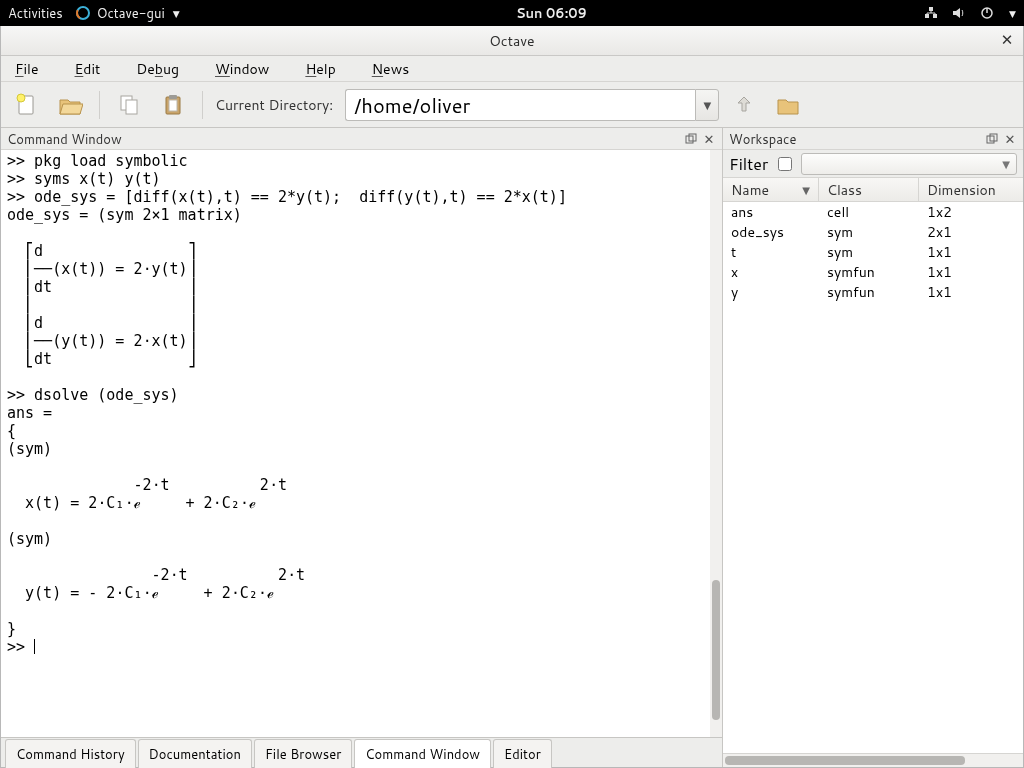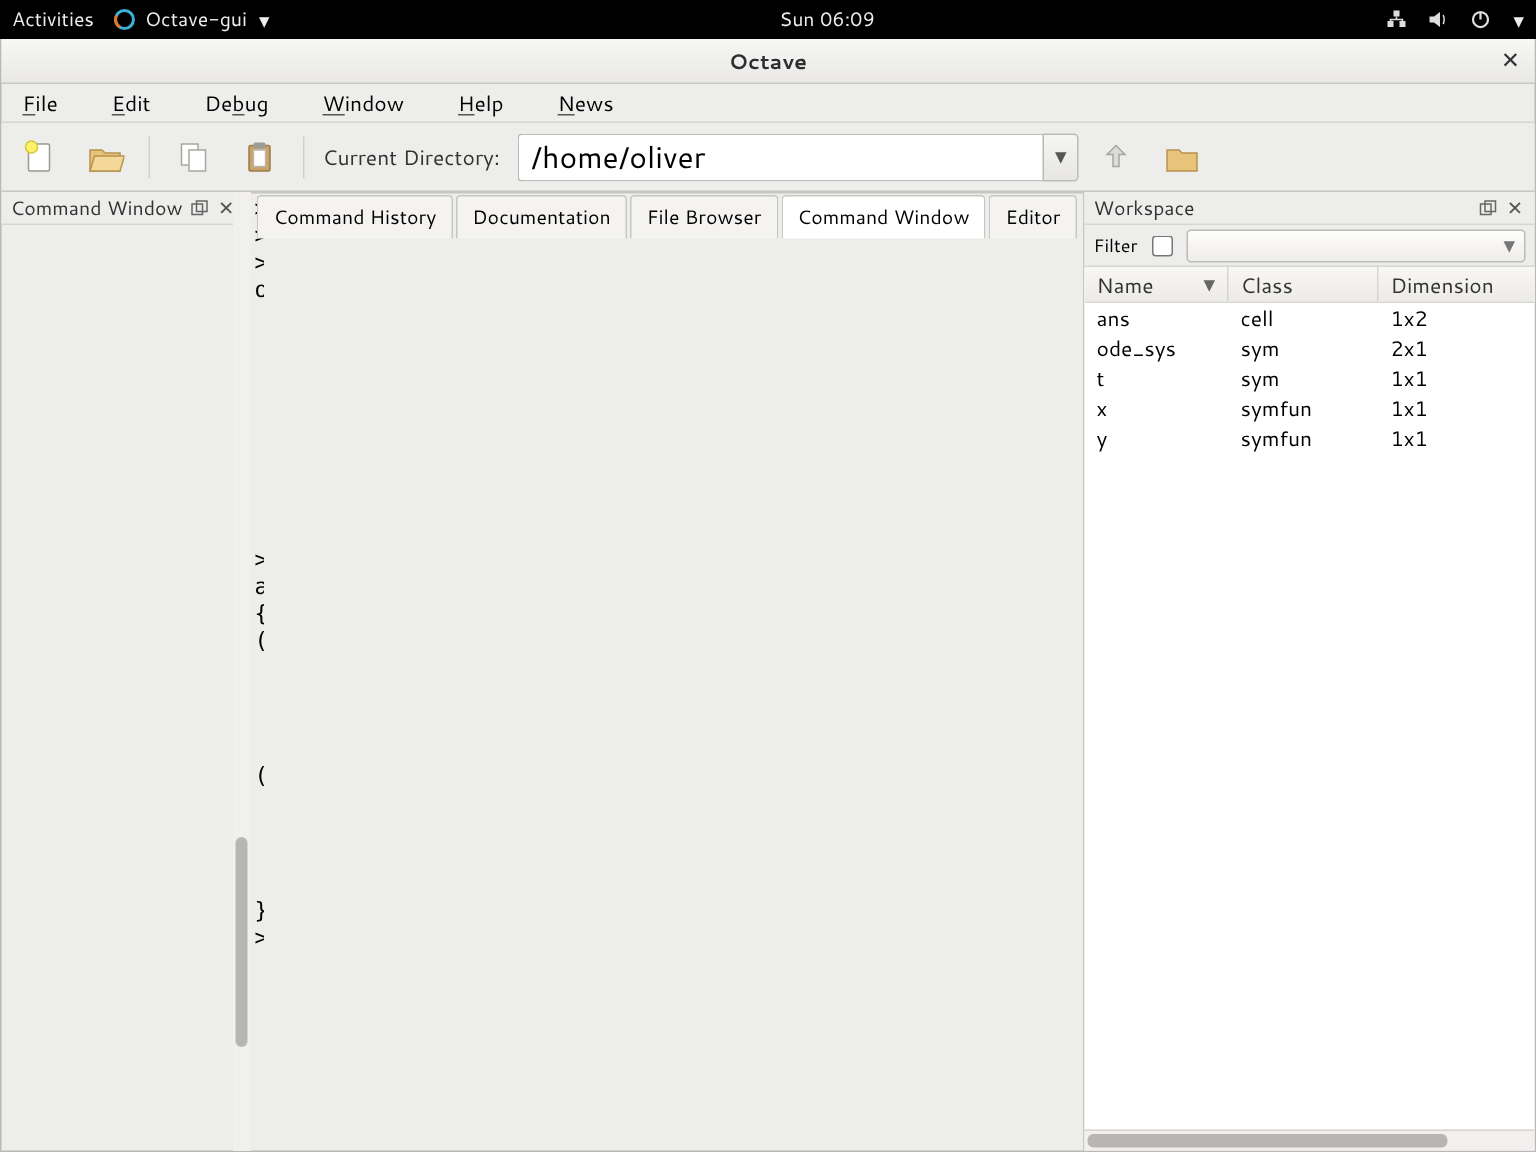--- a/index.html
+++ b/index.html
@@ -1,59 +1,59 @@
 <!DOCTYPE html>
 <html><head>
 <meta charset="utf-8">
 <style>
   * { box-sizing: border-box; }
   html, body { margin:0; padding:0; width:1024px; height:768px; font-family: "Cantarell","DejaVu Sans",sans-serif; font-size:13px; background:#fff; overflow:hidden; }
   
   .topbar { height:26px; background:#000; color:#eee; display:flex; align-items:center; padding:0 8px; font-size:13px; }
   .topbar .left, .topbar .right { display:flex; align-items:center; gap:12px; }
-  .topbar .center { flex:1; text-align:center; font-weight:400; }
+  .topbar .center { flex:1; text-align:center; font-weight:700; }
   .topbar .app { display:flex; align-items:center; gap:6px; }
   .topbar .tri { font-size:9px; margin-left:2px; }
   .topbar svg { display:block; }
   
   .window { position:absolute; top:26px; left:0; right:0; bottom:0; border:1px solid #b8b8b8; border-top:none; background:#ededeb; display:flex; flex-direction:column; }
-  .titlebar { height:30px; background:linear-gradient(#f7f7f6,#e9e8e6); border-bottom:1px solid #c9c8c6; display:flex; align-items:center; justify-content:center; position:relative; font-size:14px; color:#2e2e2e; font-weight:700; }
+  .titlebar { height:30px; background:linear-gradient(#f7f7f6,#e9e8e6); border-bottom:1px solid #c9c8c6; display:flex; align-items:center; justify-content:center; position:relative; font-size:14px; color:#2e2e2e; font-weight:400; }
   .titlebar .close { position:absolute; right:8px; top:6px; width:16px; height:16px; font-size:15px; line-height:16px; text-align:center; color:#333; cursor:pointer; }
   
   .menubar { height:26px; display:flex; align-items:center; padding:0 4px; gap:16px; border-bottom:1px solid #d6d5d2; font-size:14px; }
   .menubar .mitem { padding:3px 10px; cursor:pointer; }
   .menubar .mitem span { text-decoration:underline; text-decoration-color:#555; text-underline-offset:2px; }
   
   .toolbar { height:46px; display:flex; align-items:center; padding:0 6px; gap:6px; border-bottom:1px solid #c7c6c3; background:#ededeb; }
   .tbtn { width:38px; height:34px; border:1px solid transparent; border-radius:3px; display:flex; align-items:center; justify-content:center; cursor:pointer; }
   .tsep { width:1px; height:28px; background:#d0cfcc; margin:0 4px; }
   .curdir-label { margin:0 6px 0 2px; font-size:14px; color:#333; }
   .curdir-combo { flex:0 0 auto; display:flex; height:32px; }
   .curdir-input { width:350px; height:32px; border:1px solid #bcbbb8; border-right:none; border-radius:3px 0 0 3px; background:#fff; padding:0 8px; font-size:20px; font-family:inherit; }
   .curdir-dd { width:24px; height:32px; border:1px solid #bcbbb8; border-radius:0 3px 3px 0; background:linear-gradient(#f5f5f3,#e7e6e3); display:flex; align-items:center; justify-content:center; cursor:pointer; }
   
   .mainrow { flex:1; display:flex; min-height:0; }
-  .leftcol { flex:1; display:flex; flex-direction:row; min-width:0; border-right:1px solid #c7c6c3; }
+  .leftcol { flex:1; display:flex; flex-direction:column; min-width:0; border-right:1px solid #c7c6c3; }
   .panehdr { height:22px; background:#ededeb; border-bottom:1px solid #d6d5d2; display:flex; align-items:center; padding:0 6px; font-size:13px; color:#333; }
   .panehdr .spacer { flex:1; }
   .panehdr .wbtn { width:14px; height:14px; margin-left:4px; cursor:pointer; color:#555; display:flex; align-items:center; justify-content:center; }
   .console-wrap { flex:1; position:relative; background:#fff; min-height:0; }
   .console { position:absolute; inset:0; overflow:auto; padding:2px 6px 16px 6px; font-family:"DejaVu Sans Mono","Consolas",monospace; font-size:15px; line-height:18px; white-space:pre; color:#000; }
   .console .caret { display:inline-block; width:1px; height:15px; background:#000; vertical-align:-2px; animation:blink 1s step-end infinite; }
   @keyframes blink { 50% { opacity:0; } }
   .console-wrap .vscroll { position:absolute; right:0; top:0; bottom:0; width:12px; background:#f1f0ee; }
   .console-wrap .vscroll .thumb { position:absolute; left:2px; right:2px; top:430px; height:140px; background:#b7b6b3; border-radius:4px; }
   
   .bottomtabs { height:30px; display:flex; align-items:flex-end; padding:0 4px; border-top:1px solid #c7c6c3; background:#ededeb; gap:2px; }
   .btab { padding:5px 10px; border:1px solid #c7c6c3; border-bottom:none; background:#f4f3f1; border-radius:3px 3px 0 0; font-size:13px; cursor:pointer; position:relative; top:1px; }
   .btab.active { background:#fff; }
   
   .rightcol { width:300px; display:flex; flex-direction:column; background:#ededeb; }
   .filterrow { height:28px; display:flex; align-items:center; gap:6px; padding:0 6px; border-bottom:1px solid #d6d5d2; }
-  .filterrow label { font-size:12px; }
+  .filterrow label { font-size:16px; }
   .filterrow input[type=checkbox] { width:14px; height:14px; }
   .filter-combo { flex:1; height:22px; border:1px solid #bcbbb8; border-radius:3px; background:linear-gradient(#fdfdfc,#eeedea); display:flex; align-items:center; justify-content:flex-end; padding-right:6px; cursor:pointer; }
   .ws-table { flex:1; background:#fff; overflow:auto; font-size:14px; }
   .ws-header { display:flex; height:24px; border-bottom:1px solid #d6d5d2; background:linear-gradient(#f8f7f5,#ecebe8); }
   .ws-header .hc { display:flex; align-items:center; padding:0 8px; border-right:1px solid #d6d5d2; font-weight:400; color:#333; flex:0 0 auto; cursor:pointer; }
   .ws-header .hc:last-child { border-right:none; }
   .ws-row { display:flex; height:20px; }
   .ws-row .c { padding:0 8px; display:flex; align-items:center; flex:0 0 auto; }
   .wname { width:96px; }
   .wclass { width:100px; }

